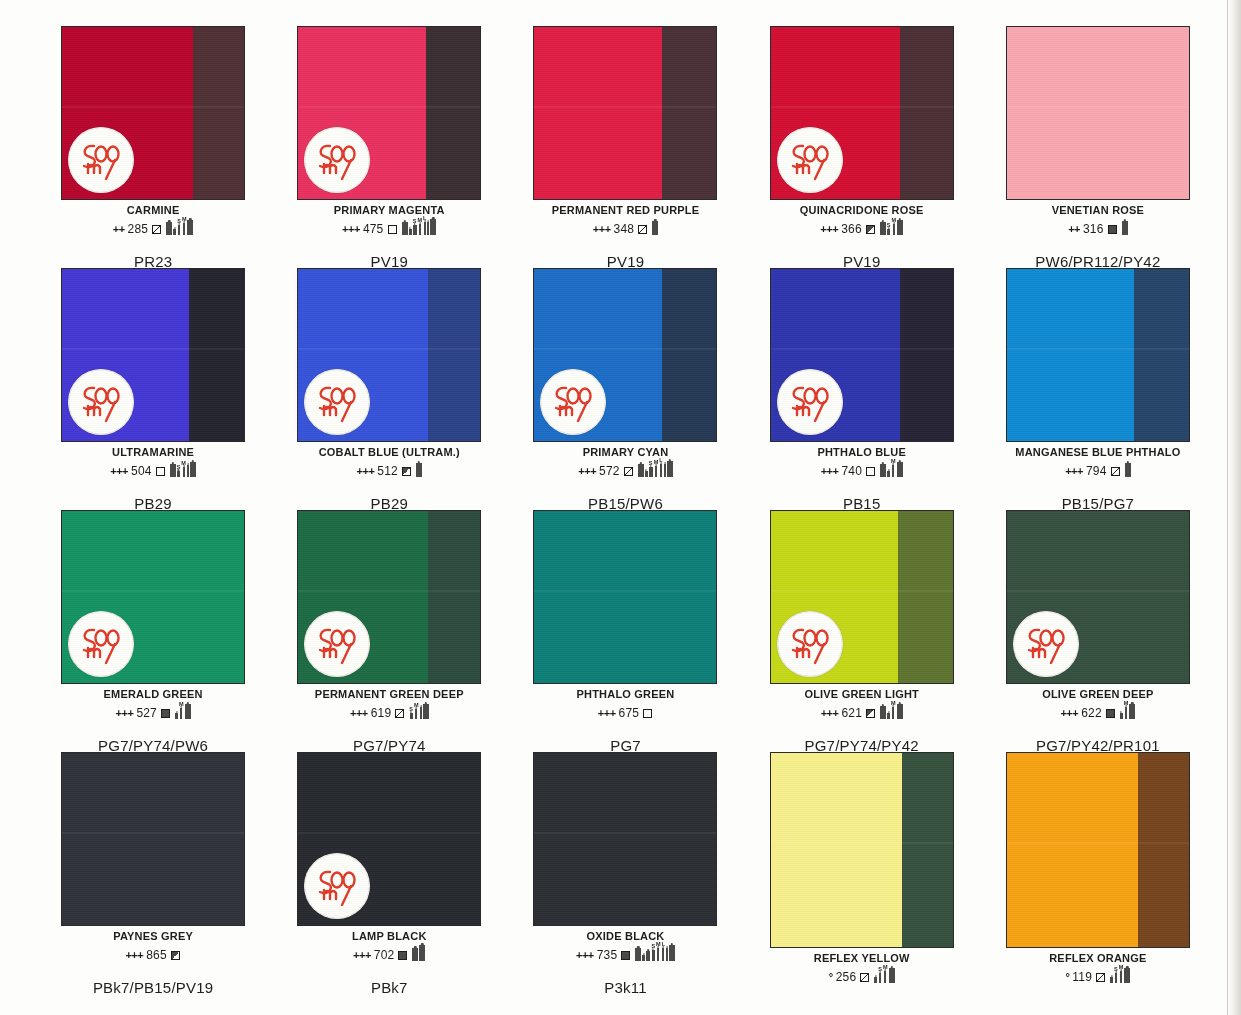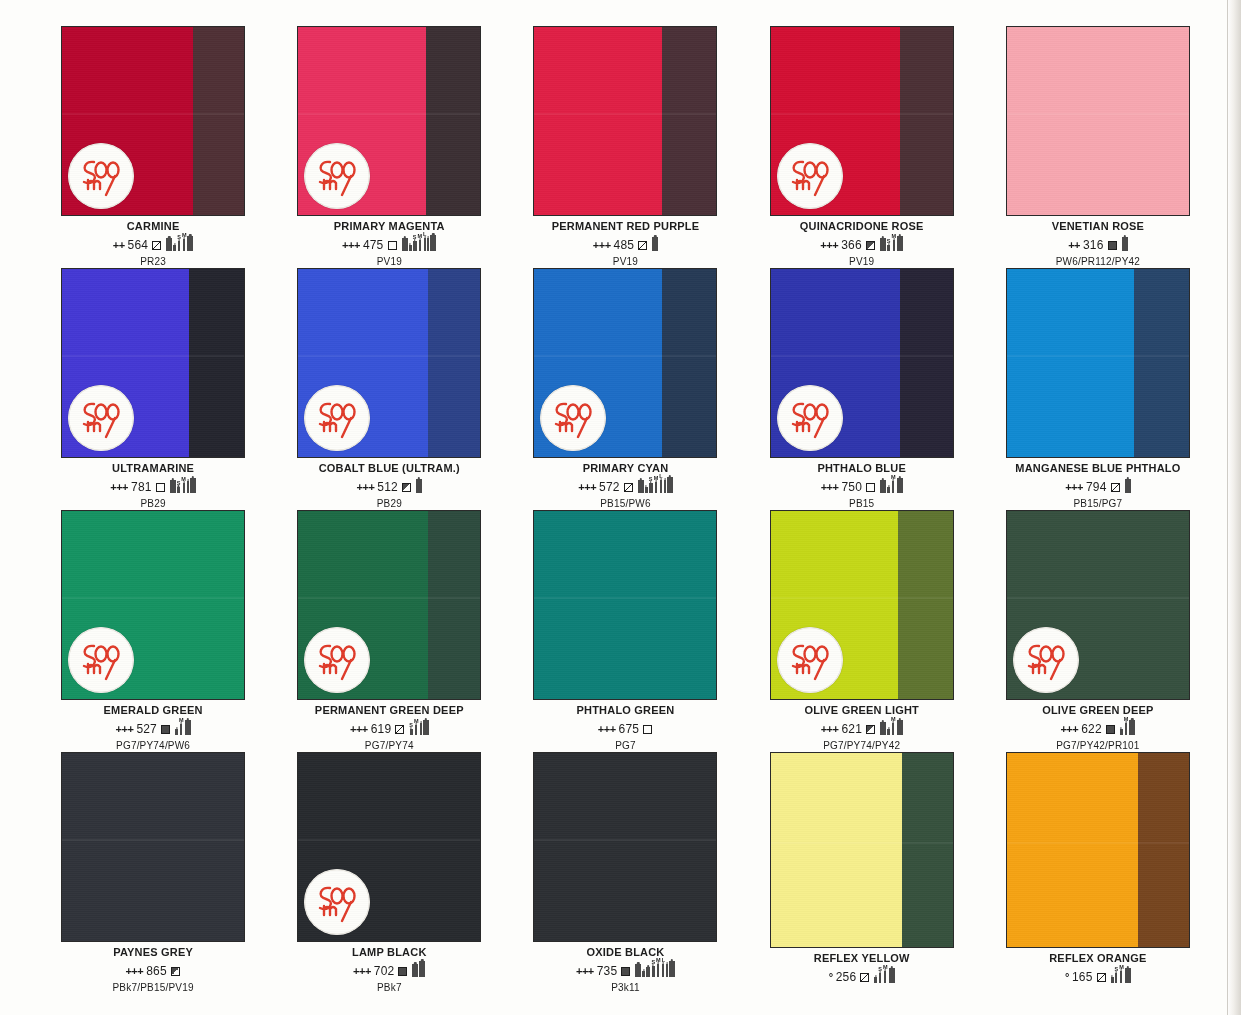--- a/index.html
+++ b/index.html
@@ -99,21 +99,21 @@
   .tubewrap{position:relative;display:flex;flex-direction:column;align-items:center;justify-content:flex-end;}
   .sizemark{
     font-size:5.5px;font-weight:bold;line-height:5px;
     height:6px;letter-spacing:0;
   }
   .tube{background:#4a4a4a;position:relative;}
   .tube:before{
     content:"";position:absolute;left:50%;transform:translateX(-50%);
     top:-2px;width:40%;height:2.5px;background:#4a4a4a;border-radius:1px 1px 0 0;
   }
-  .pigments{font-size:10px;line-height:13px;margin-top:4px;letter-spacing:.2px;}
+  .pigments{font-size:15px;line-height:13px;margin-top:20px;letter-spacing:.2px;}
 </style>
 </head>
 <body>
 
 <div class="scan-edge"></div>
 <div class="scan-line"></div>
 
 <div class="grid" id="grid">
     <div class="cell">
       <div class="swatch">
@@ -130,21 +130,21 @@
               <path d="M20 46 v-9 M20 40 q3 -4 6 0 v6 M26 40 q3 -4 6 0 v6"></path>
               <path d="M47 33 L38 52"></path>
             </g>
           </svg>
         </div>
       </div>
       <div class="caption">
         <div class="pname">CARMINE</div>
         <div class="specline">
           <span class="lf">++</span>
-          <span class="num">564</span>
+          <span class="num">285</span>
           <span class="opacity-box half"></span>
           <span class="tubes">
             <span class="tubewrap">
               <span class="sizemark"></span>
               <span class="tube" style="width:6px;height:13px;"></span>
             </span>
             <span class="tubewrap">
               <span class="sizemark"></span>
               <span class="tube" style="width:3px;height:6px;"></span>
             </span>
@@ -226,21 +226,21 @@
     <div class="cell">
       <div class="swatch">
         <div class="tint" style="width:70%;background:#e01f45;"></div>
         <div class="mass" style="width:30%;background:#4a3037;"></div>
         <div class="seam"></div>
       </div>
       <div class="caption">
         <div class="pname">PERMANENT RED PURPLE</div>
         <div class="specline">
           <span class="lf">+++</span>
-          <span class="num">485</span>
+          <span class="num">348</span>
           <span class="opacity-box half"></span>
           <span class="tubes">
             <span class="tubewrap">
               <span class="sizemark"></span>
               <span class="tube" style="width:6px;height:14px;"></span>
             </span>
           </span>
         </div>
         <div class="pigments">PV19</div>
       </div>
@@ -327,21 +327,21 @@
               <path d="M20 46 v-9 M20 40 q3 -4 6 0 v6 M26 40 q3 -4 6 0 v6"></path>
               <path d="M47 33 L38 52"></path>
             </g>
           </svg>
         </div>
       </div>
       <div class="caption">
         <div class="pname">ULTRAMARINE</div>
         <div class="specline">
           <span class="lf">+++</span>
-          <span class="num">781</span>
+          <span class="num">504</span>
           <span class="opacity-box empty"></span>
           <span class="tubes">
             <span class="tubewrap">
               <span class="sizemark"></span>
               <span class="tube" style="width:6px;height:13px;"></span>
             </span>
             <span class="tubewrap">
               <span class="sizemark">S</span>
               <span class="tube" style="width:3px;height:6px;"></span>
             </span>
@@ -469,21 +469,21 @@
               <path d="M20 46 v-9 M20 40 q3 -4 6 0 v6 M26 40 q3 -4 6 0 v6"></path>
               <path d="M47 33 L38 52"></path>
             </g>
           </svg>
         </div>
       </div>
       <div class="caption">
         <div class="pname">PHTHALO BLUE</div>
         <div class="specline">
           <span class="lf">+++</span>
-          <span class="num">750</span>
+          <span class="num">740</span>
           <span class="opacity-box empty"></span>
           <span class="tubes">
             <span class="tubewrap">
               <span class="sizemark"></span>
               <span class="tube" style="width:6px;height:13px;"></span>
             </span>
             <span class="tubewrap">
               <span class="sizemark"></span>
               <span class="tube" style="width:3px;height:6px;"></span>
             </span>
@@ -848,21 +848,21 @@
     <div class="cell">
       <div class="swatch">
         <div class="tint" style="width:72%;background:#f5a313;"></div>
         <div class="mass" style="width:28%;background:#76451f;"></div>
         <div class="seam"></div>
       </div>
       <div class="caption">
         <div class="pname">REFLEX ORANGE</div>
         <div class="specline">
           <span class="lf">°</span>
-          <span class="num">165</span>
+          <span class="num">119</span>
           <span class="opacity-box half"></span>
           <span class="tubes">
             <span class="tubewrap">
               <span class="sizemark"></span>
               <span class="tube" style="width:3px;height:6px;"></span>
             </span>
             <span class="tubewrap">
               <span class="sizemark">S</span>
               <span class="tube" style="width:2px;height:10px;"></span>
             </span>

